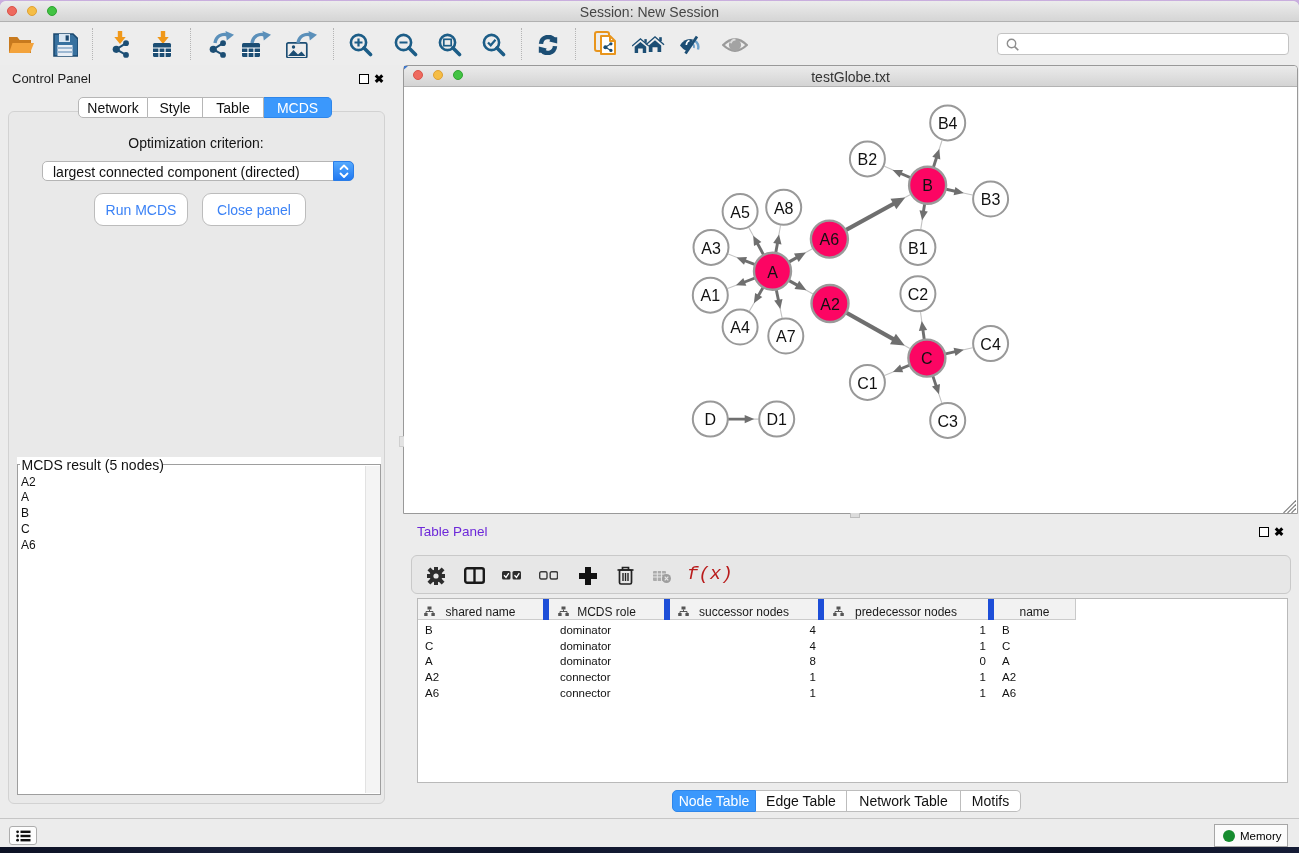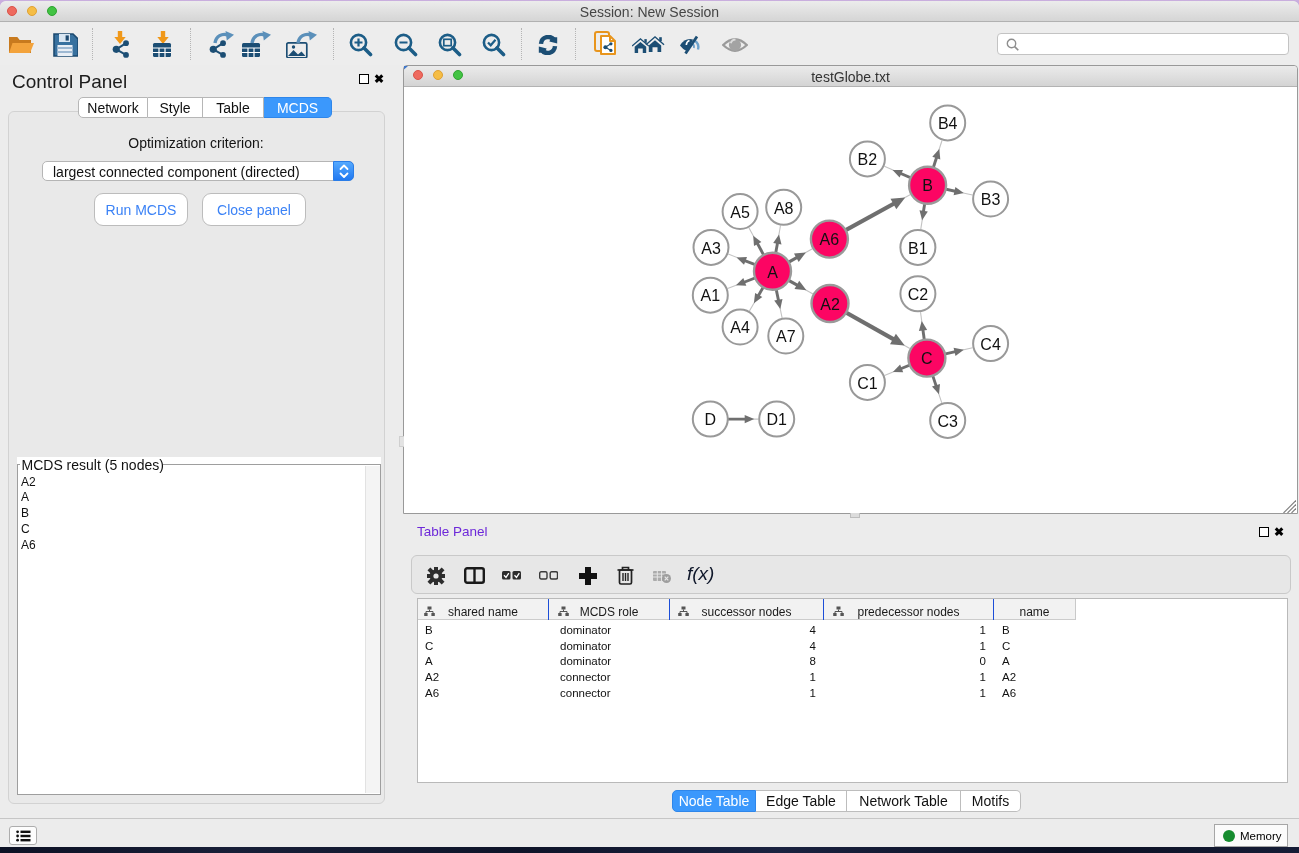--- a/index.html
+++ b/index.html
@@ -11,21 +11,21 @@
 .tl{position:absolute;top:5px;width:10px;height:10px;border-radius:50%;border:1px solid}
 .tl.r{background:#ee6a5f;border-color:#d95349}
 .tl.y{background:#f5bd45;border-color:#dfa133}
 .tl.g{background:#42c343;border-color:#2fa331}
 #toolbar{position:absolute;left:0;top:22px;width:1299px;height:42px;background:#ededed}
 .tsep{position:absolute;top:5px;width:0;height:32px;border-left:1px dotted #b5b5b5}
 .ticon{position:absolute;top:0}
 #searchbox{position:absolute;left:997px;top:10px;width:292px;height:22px;background:#fff;border:1px solid #c3c3c3;border-radius:4px}
 
 #cp{position:absolute;left:0;top:64px;width:392px;height:753px}
-#cp .hdr{position:absolute;left:12px;top:6px;font-size:19px;color:#1c1c1c}
+#cp .hdr{position:absolute;left:12px;top:6px;font-size:13px;color:#1c1c1c}
 .minbox{position:absolute;width:10px;height:10px;border:1.6px solid #000;background:#fff}
 .xicon{position:absolute;font-size:12px;font-weight:bold;color:#000}
 .tabs{position:absolute;display:flex;z-index:3}
 .tab{height:21px;background:#fff;border:1px solid #b6b6b6;border-left:none;font-size:14px;color:#111;display:flex;align-items:center;justify-content:center}
 .tab.first{border-left:1px solid #b6b6b6;border-radius:5px 0 0 5px}
 .tab.last{border-radius:0 5px 5px 0}
 .tab.sel{background:#3b98fc;border-color:#2e86ea;color:#fff}
 #cpinner{position:absolute;left:8px;top:46px;width:377px;height:693px;background:#e9e9e9;border:1px solid #d2d2d2;border-radius:6px}
 #optlabel{position:absolute;left:0;top:70px;width:100%;text-align:center;font-size:14px;color:#141414}
 #dropdown{position:absolute;left:42px;top:96px;width:312px;height:20px;background:#fff;border:1px solid #b5b5b5;border-radius:5px}
@@ -43,21 +43,21 @@
 #nettitle{position:absolute;left:0;top:0;width:100%;height:21px;background:linear-gradient(#ebebeb,#d4d4d4);border-bottom:1px solid #b3b3b3;border-radius:4px 4px 0 0}
 #nettitle .t{position:absolute;width:100%;text-align:center;top:2.5px;font-size:14px;color:#333}
 #grip{position:absolute;right:1px;bottom:1px;width:13px;height:13px}
 #lefthandle{position:absolute;left:-5px;top:370px;width:5px;height:11px;background:#e3e3e3;border:1px solid #cfcfcf;border-right:none}
 
 #tp{position:absolute;left:403px;top:513px;width:896px;height:304px}
 #tp .hdr{position:absolute;left:14px;top:10px;font-size:13.5px;color:#6d28d9}
 #tptoolbar{position:absolute;left:8px;top:41px;width:880px;height:39px;background:#e7e7e7;border:1px solid #c9c9c9;border-radius:6px}
 #tbl{position:absolute;left:14px;top:84px;width:871px;height:185px;background:#fff;border:1px solid #b9b9b9}
 #tblhead{position:absolute;left:0;top:0;width:658px;height:21px;background:#f2f2f2;border-bottom:1px solid #ccc}
-.hcell{position:absolute;top:0;height:21px;border-right:1px solid #1d4ed8;display:flex;align-items:center;justify-content:center;font-size:12px;color:#1a1a1a;padding-top:4px}
+.hcell{position:absolute;top:0;height:21px;border-right:6px solid #1d4ed8;display:flex;align-items:center;justify-content:center;font-size:12px;color:#1a1a1a;padding-top:4px}
 .hico{position:absolute;top:7px}
 .trow{position:absolute;font-size:11.5px;color:#111;height:15.8px;line-height:15.8px}
 .c1{position:absolute;left:7px}
 .c2{position:absolute;left:142px}
 .c3{position:absolute;left:300px;width:98px;text-align:right}
 .c4{position:absolute;left:470px;width:98px;text-align:right}
 .c5{position:absolute;left:584px}
 .btabs{position:absolute;top:276px;display:flex;left:269px}
 .btab{height:22px;background:#fff;border:1px solid #bdbdbd;border-left:none;font-size:14px;color:#111;display:flex;align-items:center;justify-content:center}
 .btab.first{border-left:1px solid #bdbdbd;border-radius:5px 0 0 5px}
@@ -422,21 +422,21 @@
         </svg>
 <svg style="position:absolute;left:241.0px;top:12.5px" width="18" height="14" viewBox="0 0 18 14">
           <rect x="0" y="2" width="13" height="10" rx="1" fill="#ababab"></rect>
           <line x1="0" y1="5" x2="13" y2="5" stroke="#e7e7e7" stroke-width="1"></line>
           <line x1="0" y1="8" x2="13" y2="8" stroke="#e7e7e7" stroke-width="1"></line>
           <line x1="4.3" y1="2" x2="4.3" y2="12" stroke="#e7e7e7" stroke-width="1"></line>
           <line x1="8.6" y1="2" x2="8.6" y2="12" stroke="#e7e7e7" stroke-width="1"></line>
           <circle cx="13.5" cy="9.5" r="4.5" fill="#9e9e9e"></circle>
           <path d="M11.7 7.7 l3.6 3.6 M15.3 7.7 l-3.6 3.6" stroke="#e7e7e7" stroke-width="1.2"></path>
         </svg>
-<div style="position:absolute;left:275px;top:7px;font-family:Liberation Sans, sans-serif;font-style:italic;font-size:19px;color:#0f172a">f(x)</div>
+<div style="position:absolute;left:275px;top:7px;font-family:Liberation Mono, monospace;font-style:italic;font-size:19px;color:#b91c1c">f(x)</div>
       </div>
     <div id="tbl">
       <div id="tblhead">
         <div class="hcell" style="left:0;width:131px">shared name</div>
         <div class="hcell" style="left:131px;width:121px">MCDS role</div>
         <div class="hcell" style="left:252px;width:154px">successor nodes</div>
         <div class="hcell" style="left:406px;width:170px">predecessor nodes</div>
         <div class="hcell" style="left:576px;width:82px;border-right:1px solid #c9c9c9">name</div>
         <svg class="hico" style="left:6px" width="11" height="11" viewBox="0 0 11 11">
             <rect x="3.5" y="0.5" width="4" height="3" fill="#555"></rect>

